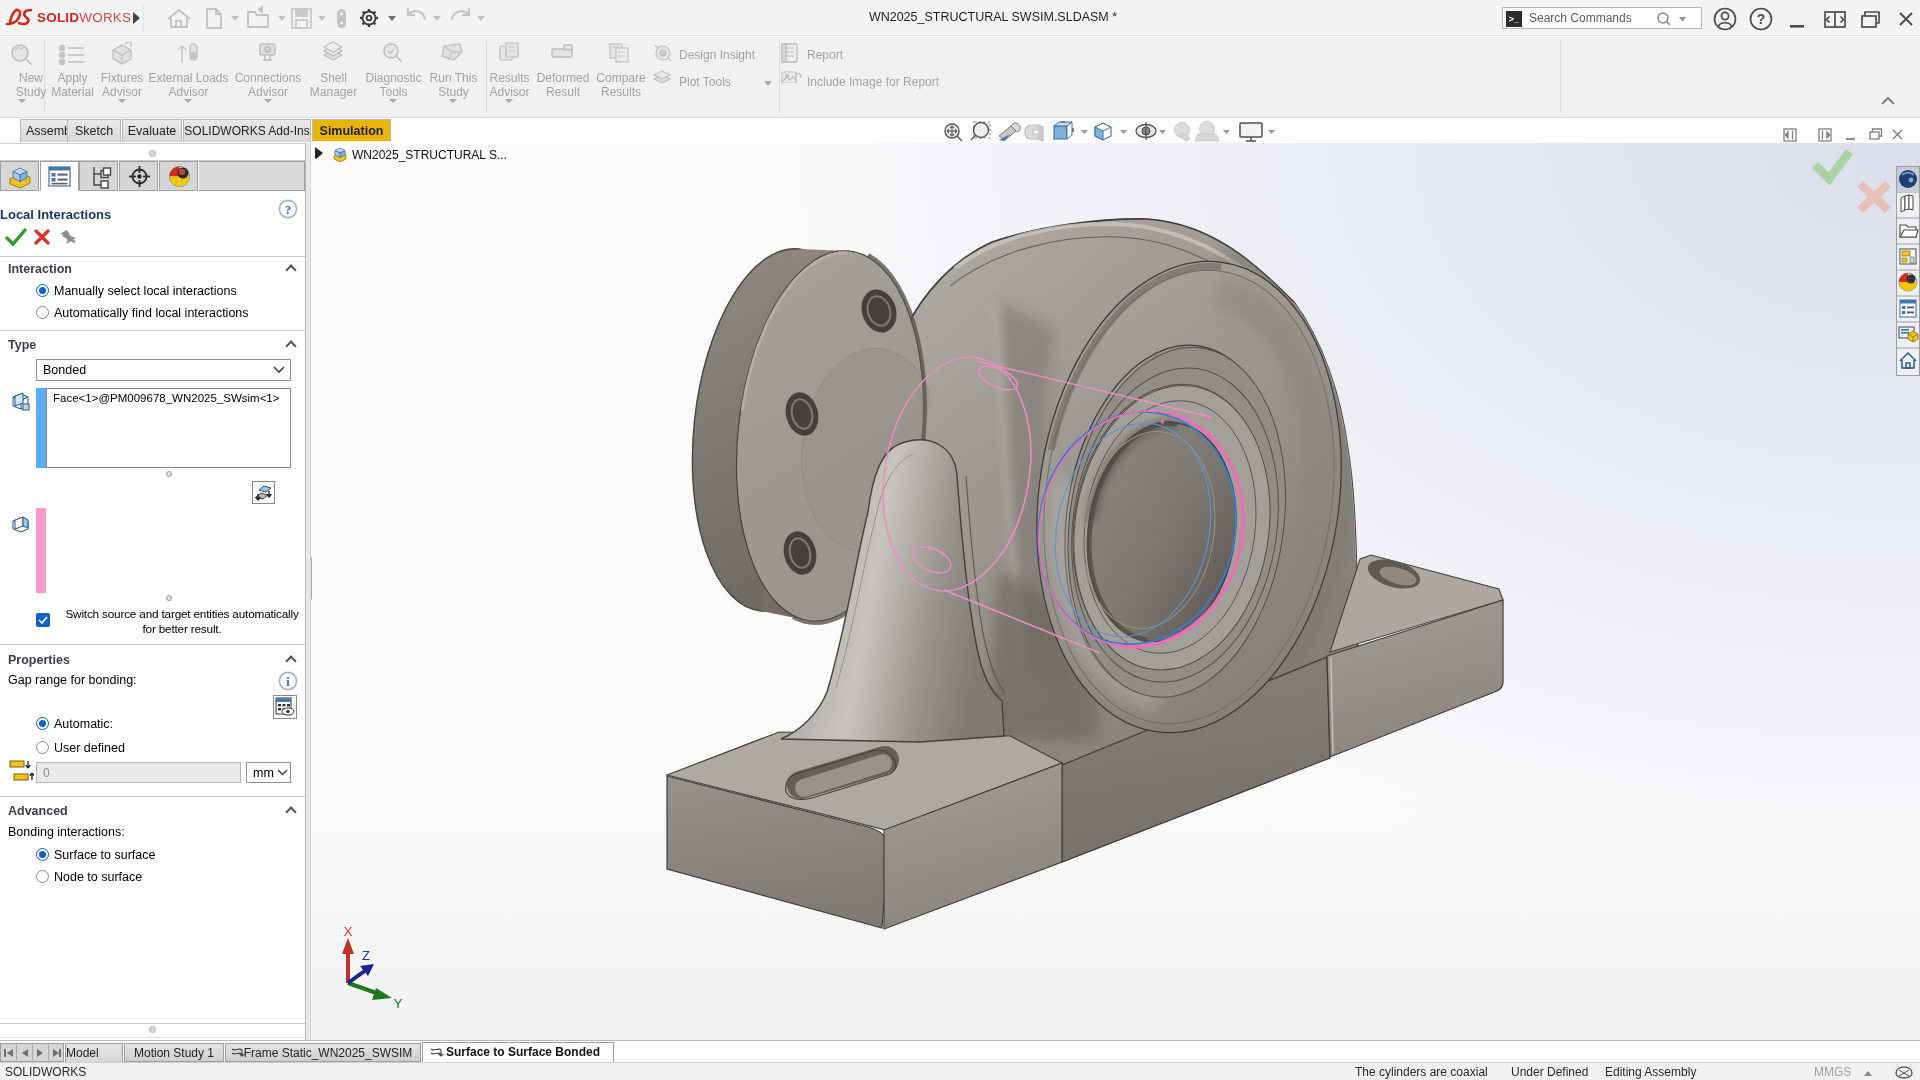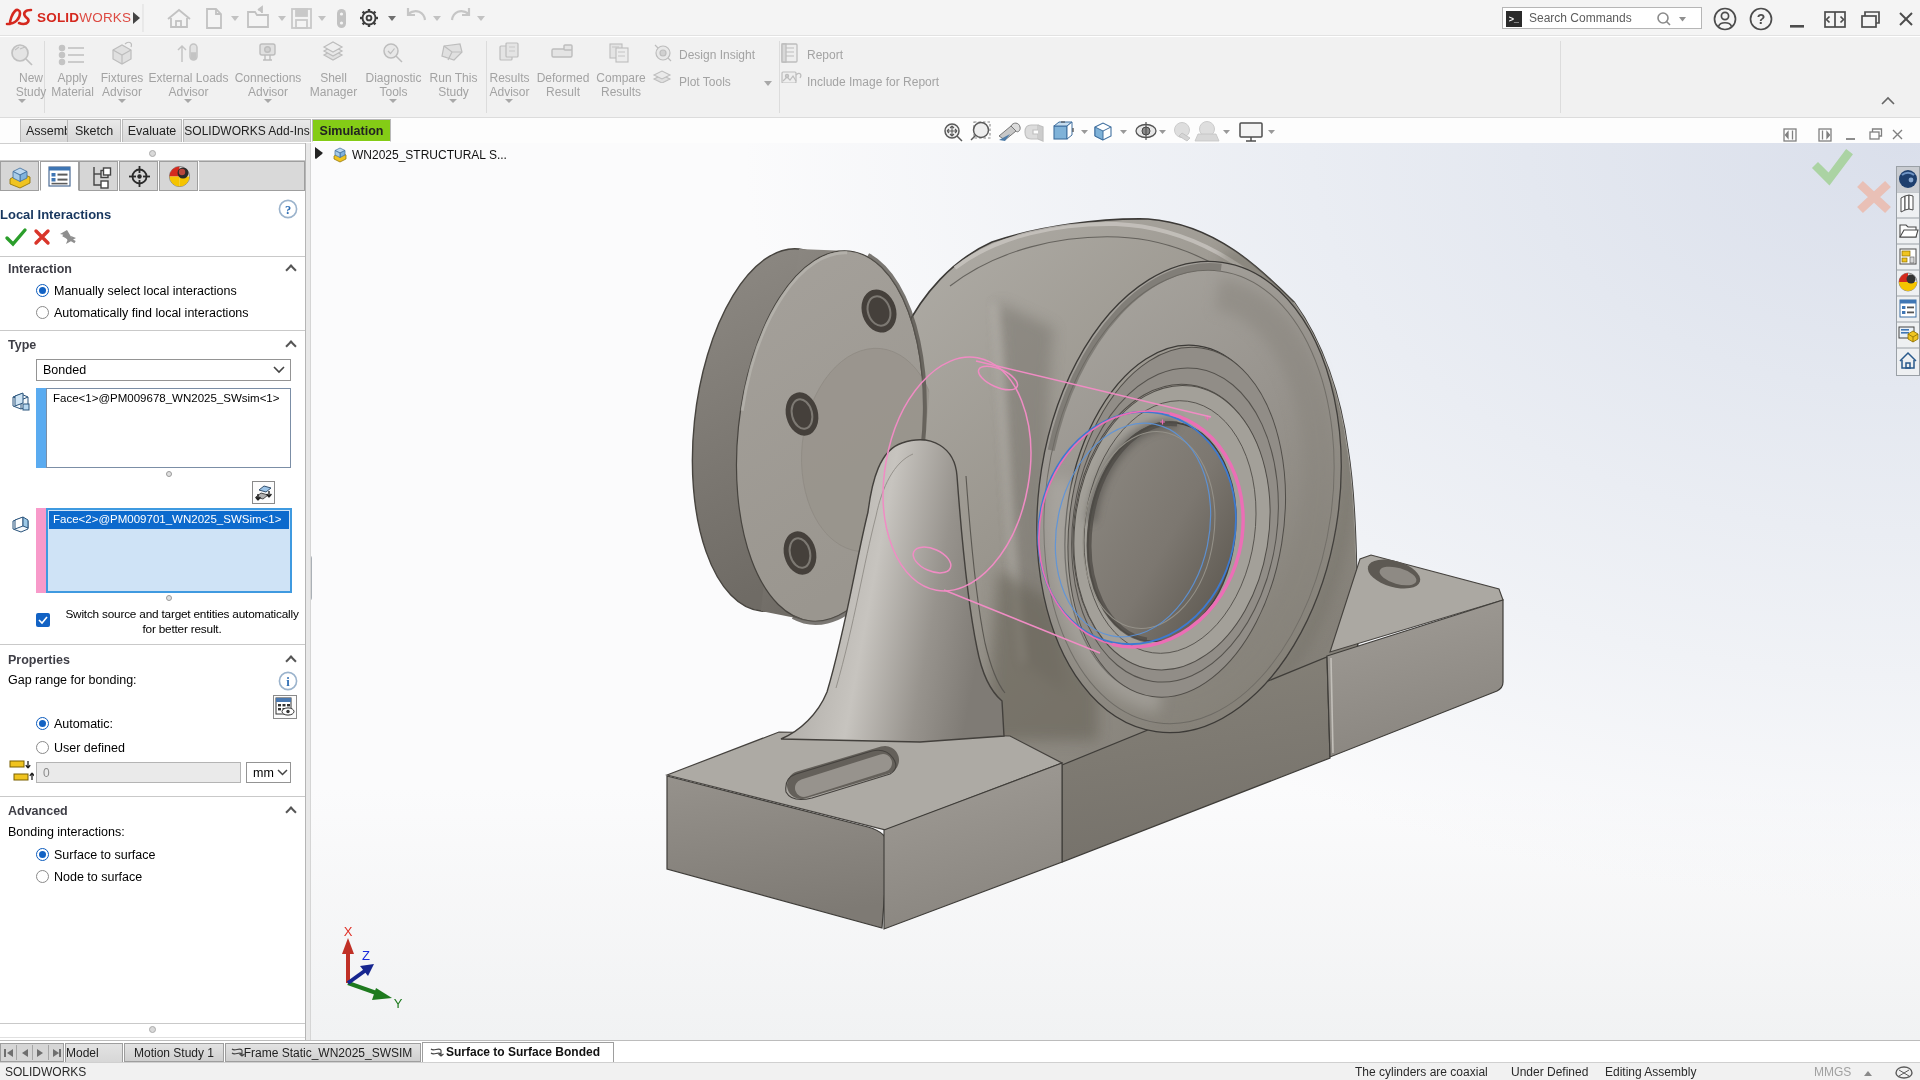--- a/index.html
+++ b/index.html
@@ -18,21 +18,21 @@
 #ribbon { position:absolute; left:0; top:37px; width:1920px; height:81px; background:#f1f1f1; border-bottom:1px solid #dcdcdc; }
 .rgroup-sep { position:absolute; top:4px; height:72px; width:1px; background:#dcdcdc; }
 .rbtn { position:absolute; top:4px; text-align:center; color:#a3a3a3; font-size:12px; line-height:13.5px; }
 .rbtn .ric { margin:0 auto 3px auto; }
 .rdrop { position:absolute; top:62px; width:0; height:0; border-left:4px solid transparent; border-right:4px solid transparent; border-top:4px solid #a8a8a8; }
 .rsmall { position:absolute; color:#a3a3a3; font-size:12px; }
 
 
 #tabrow { position:absolute; left:0; top:118px; width:1920px; height:25px; background:#fdfdfd; }
 .dtab { position:absolute; top:1px; height:23px; background:linear-gradient(#e9e9e9,#d7d7d7); border:1px solid #b9b9b9; border-bottom:none; font-size:12.5px; color:#222; text-align:center; line-height:22px; }
-.dtab.active { background:#84cc16; font-weight:bold; border-bottom:1px solid #fff; z-index:3; }
+.dtab.active { background:#eab308; font-weight:bold; border-bottom:1px solid #fff; z-index:3; }
 
 
 #panel { position:absolute; left:0; top:143px; width:305px; height:897px; background:#fff; border-top:1px solid #cfcfcf; }
 #panel-div { position:absolute; left:305px; top:143px; width:6px; height:897px; background:#e8e8e8; border-left:1px solid #b5b5b5; border-right:1px solid #d5d5d5; }
 .ptab { position:absolute; top:17px; width:39px; height:30px; background:#d6d6d6; border:1px solid #9f9f9f; }
 .ptab.active { background:#fff; border-bottom:1px solid #fff; }
 #ptab-rest { position:absolute; top:17px; left:199px; right:0; height:30px; background:#d9d9d9; border:1px solid #9f9f9f; border-left:none; }
 .sec-sep { position:absolute; left:0; width:305px; height:1px; background:#c9c9c9; }
 .sec-hdr { position:absolute; left:8px; font-size:12.5px; font-weight:bold; color:#3e3e46; }
 .chev { position:absolute; right:10px; width:8px; height:8px; }
@@ -109,20 +109,21 @@
           <path d="M408 8 L408 15 L415 15" fill="none"></path>
       </g>
       <path d="M433 16 l8 0 l-4 5 z" fill="#c2c2c2"></path>
 
       <g stroke="#c6c6c6" fill="none" stroke-width="2.2">
         <path d="M469 14 C 461 8 453 12 452 20"></path>
           <path d="M469 8 L469 15 L462 15" fill="none"></path>
       </g>
       <path d="M477 16 l8 0 l-4 5 z" fill="#c2c2c2"></path>
     </svg>
+    <div id="title-text">WN2025_STRUCTURAL SWSIM.SLDASM&nbsp;*</div>
     <div id="searchbox">
       <div class="term">&gt;_</div>
       <div class="stext">Search Commands</div>
       <svg class="abs" style="left:152px;top:3px" width="46" height="16">
         <circle cx="8" cy="7" r="5" fill="none" stroke="#8a8a8a" stroke-width="1.6"></circle>
         <line x1="11.5" y1="10.5" x2="15" y2="14" stroke="#8a8a8a" stroke-width="1.6"></line>
         <path d="M24 6 l7 0 l-3.5 4.5 z" fill="#8f8f8f"></path>
       </svg>
     </div>
     <svg class="abs" style="left:1712px;top:6px" width="208" height="26">
@@ -740,23 +741,20 @@
       <path d="M16 9 L16 15 M16 9 l-2.4 3 M16 9 l2.4 3" stroke="#222" stroke-width="1.4" fill="none" transform="rotate(180 16 12)"></path>
       <path d="M5 12 L5 18 M5 18 l-2.4 -3 M5 18 l2.4 -3" stroke="#222" stroke-width="1.4" fill="none"></path>
     </svg>
 
     <svg class="abs" style="left:9px;top:370px" width="22" height="22">
       <path d="M4 7 L12 4 L19 7 L19 15 L12 18 L4 15 Z" fill="#f4f8fb" stroke="#2a547c" stroke-width="1"></path>
       <path d="M6 6 L14 3 L14 12 L6 15 Z" fill="#fff" stroke="#2a547c" stroke-width="1"></path>
       <path d="M14 3 L19 6 L19 14 L14 12 Z" fill="#9cc8e6" stroke="#2a547c" stroke-width="1"></path>
     </svg>
     <div style="position:absolute;left:36px;top:364px;width:10px;height:85px;background:#f89aca;"></div>
-    <div style="position:absolute;left:46px;top:364px;width:246px;height:85px;background:#cfe3f6;border:2px solid #3f9ae0;">
-      <div style="position:absolute;left:1px;top:1px;right:1px;height:18px;background:#0c6acd;color:#fff;font-size:11.5px;padding:2px 0 0 4px;">Face&lt;2&gt;@PM009701_WN2025_SWSim&lt;1&gt;</div>
-    </div>
     <div style="position:absolute;left:166px;top:451px;width:6px;height:6px;border-radius:50%;background:#e0e0e0;border:1px solid #9a9a9a;"></div>
 
     <div style="position:absolute;left:36px;top:469px;width:14px;height:14px;background:#1262c4;border-radius:2px;"></div>
     <svg class="abs" style="left:36px;top:469px" width="14" height="14">
         <path d="M3 7 L6 10 L11 4" fill="none" stroke="#fff" stroke-width="1.6"></path>
       </svg>
     <div class="plabel" style="left:54px;top:463px;width:256px;line-height:14.5px;font-size:11.8px;letter-spacing:-0.2px;text-align:center;">Switch source and target entities automatically<br>for better result.</div>
 
     <div class="sec-sep" style="top:500px"></div>
 

